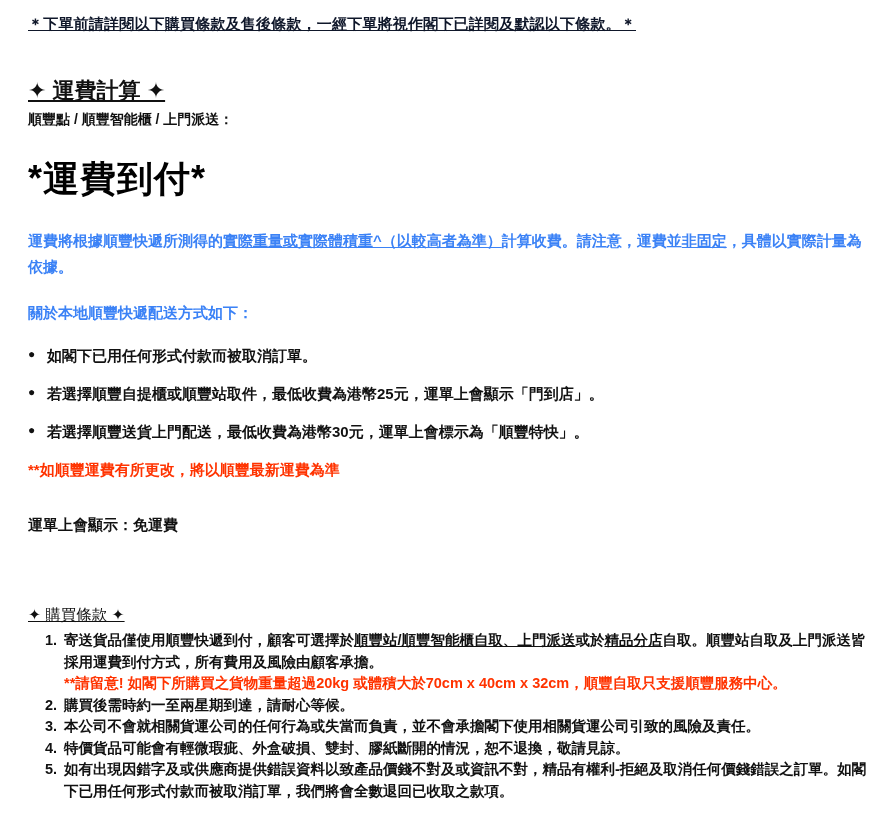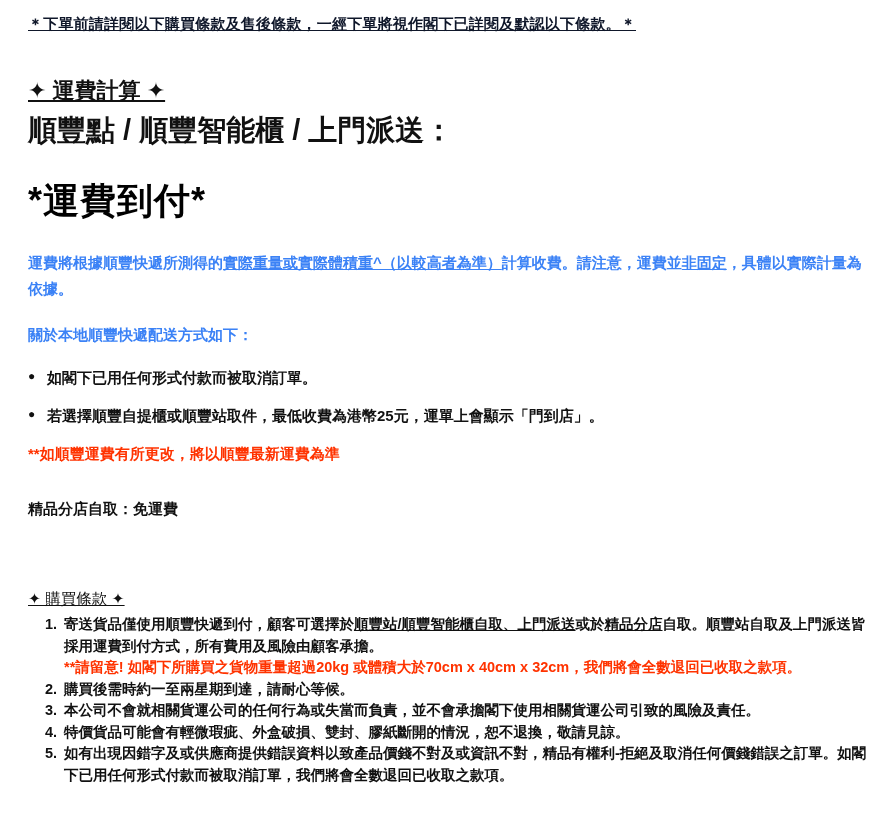--- a/index.html
+++ b/index.html
@@ -21,21 +21,21 @@
   }
   .section-title {
     margin-top: 42px;
     font-size: 22px;
     font-weight: 700;
     text-decoration: underline;
     color: #111111;
   }
   .sub-title {
     margin-top: 5px;
-    font-size: 29px;
+    font-size: 14px;
     font-weight: 700;
     color: #111111;
   }
   .cod-banner {
     margin-top: 26px;
     font-size: 36px;
     font-weight: 700;
     color: #000000;
     letter-spacing: 1px;
   }
@@ -126,27 +126,28 @@
 
 <div class="cod-banner">*運費到付*</div>
 
 <p class="body-para"><span>運費將根據順豐快遞所測得的</span><span class="seg-u">實際重量或實際體積重^（以較高者為準）</span><span>計算收費。請注意，運費並</span><span class="seg-u">非固定</span><span>，具體以實際計量為依據。</span></p>
 
 <div class="delivery-intro body-para" style="margin-top:20px">關於本地順豐快遞配送方式如下：</div>
 
 <ul class="delivery-list">
     <li>如閣下已用任何形式付款而被取消訂單。</li>
     <li>若選擇順豐自提櫃或順豐站取件，最低收費為港幣25元，運單上會顯示「門到店」。</li>
+    <li>若選擇順豐送貨上門配送，最低收費為港幣30元，運單上會標示為「順豐特快」。</li>
   </ul>
 
 <div class="fee-change-note">**如順豐運費有所更改，將以順豐最新運費為準</div>
 
-<div class="store-pickup">精品分店自取：免運費</div>
+<div class="store-pickup">運單上會顯示：免運費</div>
 
 <div class="terms-title">✦ 購買條款 ✦</div>
 
 <ol class="terms-list">
-    <li><span>寄送貨品僅使用順豐快遞到付，顧客可選擇於</span><span class="seg-u">順豐站/順豐智能櫃自取、上門派送</span><span>或於</span><span class="seg-u">精品分店</span><span>自取。順豐站自取及上門派送皆採用運費到付方式，所有費用及風險由顧客承擔。</span><div class="term-note">**請留意! 如閣下所購買之貨物重量超過20kg 或體積大於70cm x 40cm x 32cm，我們將會全數退回已收取之款項。</div></li>
+    <li><span>寄送貨品僅使用順豐快遞到付，顧客可選擇於</span><span class="seg-u">順豐站/順豐智能櫃自取、上門派送</span><span>或於</span><span class="seg-u">精品分店</span><span>自取。順豐站自取及上門派送皆採用運費到付方式，所有費用及風險由顧客承擔。</span><div class="term-note">**請留意! 如閣下所購買之貨物重量超過20kg 或體積大於70cm x 40cm x 32cm，順豐自取只支援順豐服務中心。</div></li>
     <li><span>購買後需時約一至兩星期到達，請耐心等候。</span></li>
     <li><span>本公司不會就相關貨運公司的任何行為或失當而負責，並不會承擔閣下使用相關貨運公司引致的風險及責任。</span></li>
     <li><span>特價貨品可能會有輕微瑕疵、外盒破損、雙封、膠紙斷開的情況，恕不退換，敬請見諒。</span></li>
     <li><span>如有出現因錯字及或供應商提供錯誤資料以致產品價錢不對及或資訊不對，精品有權利-拒絕及取消任何價錢錯誤之訂單。如閣下已用任何形式付款而被取消訂單，我們將會全數退回已收取之款項。</span></li>
   </ol>
 
 </body></html>

